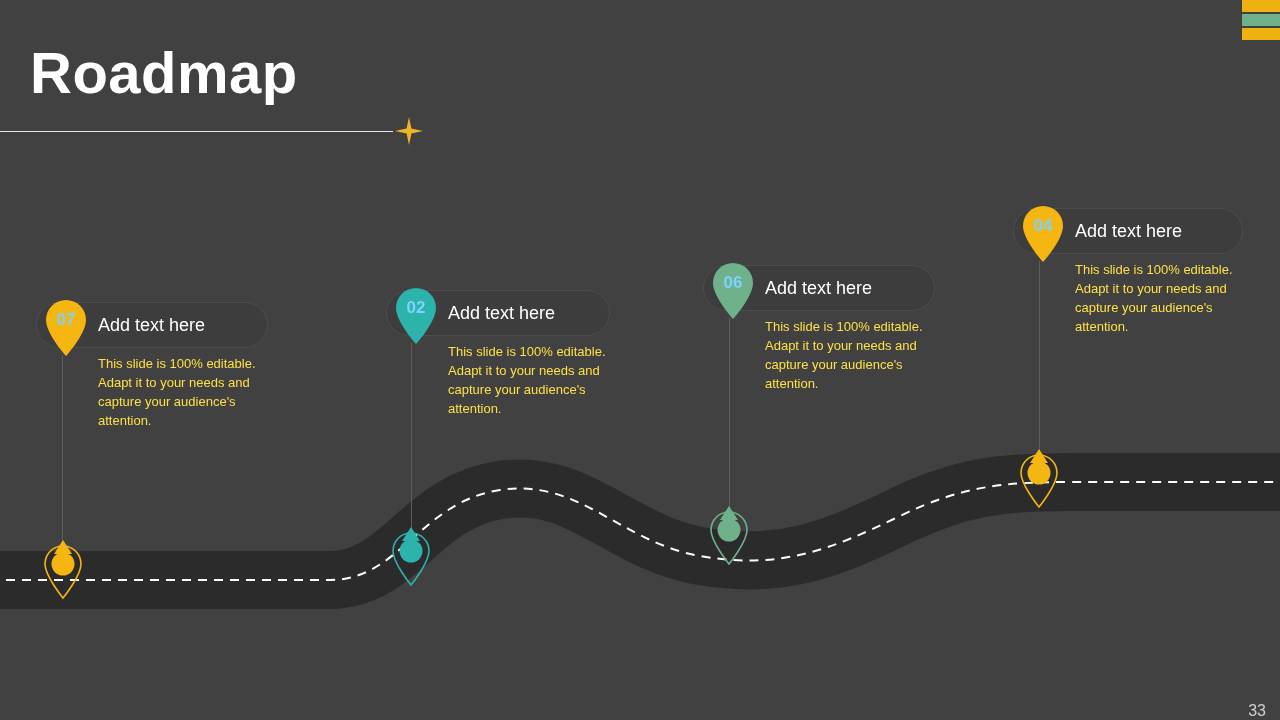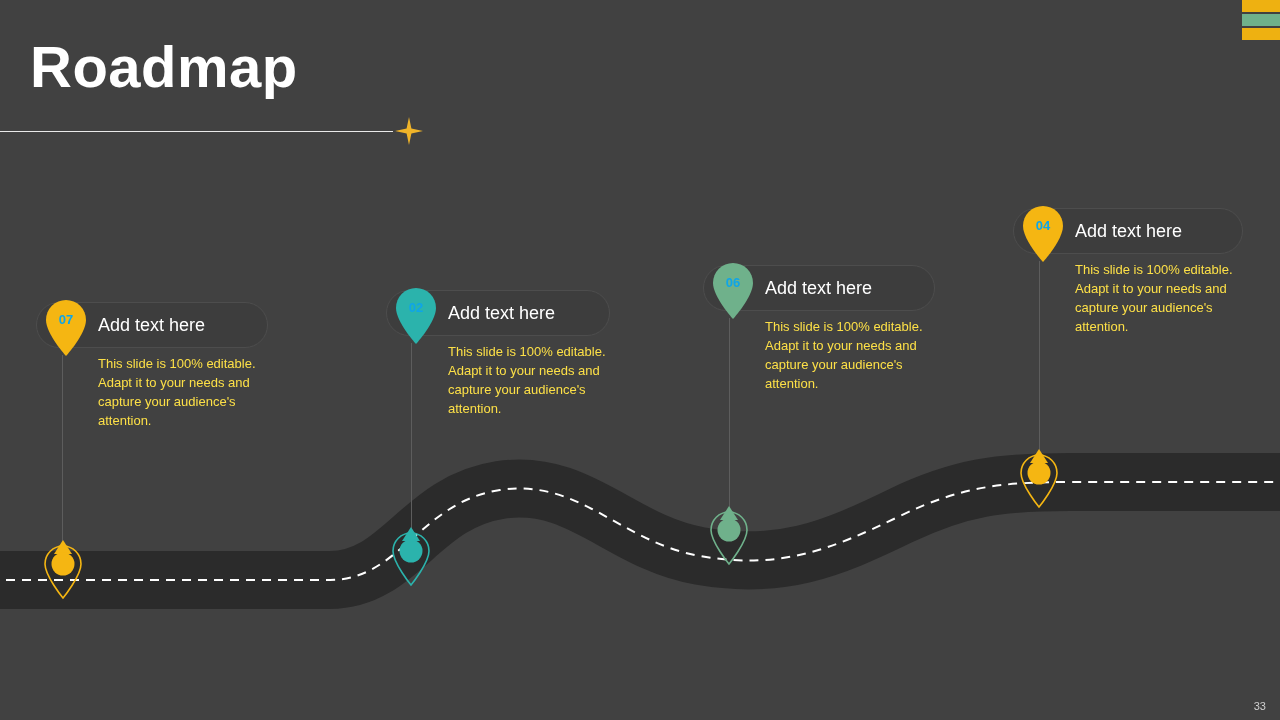--- a/index.html
+++ b/index.html
@@ -25,21 +25,21 @@
     right: 0;
     width: 38px;
   }
   .corner-bar { width: 38px; height: 12px; }
   .corner-bar.gap { height: 2px; background: #414141; }
 
   
   .title {
     position: absolute;
     left: 30px;
-    top: 38px;
+    top: 44px;
     font-size: 58px;
     font-weight: 700;
     color: #ffffff;
     letter-spacing: 0.5px;
     line-height: 1.0;
     white-space: nowrap;
     text-align: right;
   }
   .title-rule {
     position: absolute;
@@ -107,44 +107,44 @@
     height: 60px;
   }
   .pin-num {
     position: absolute;
     left: 6px;
     top: -6px;
     width: 48px;
     height: 48px;
     line-height: 48px;
     text-align: center;
-    font-size: 13px;
+    font-size: 17px;
     font-weight: 700;
-    color: #0ea5e9;
+    color: #7dd3fc;
   }
 
   .card-body {
     position: absolute;
     left: 62px;
     top: 52px;
     width: 172px;
     font-size: 13px;
     line-height: 19px;
     color: #fde047;
   }
 
   
   .marker { position: absolute; width: 46px; height: 62px; }
 
   
   .page-number {
     position: absolute;
     right: 14px;
-    bottom: 8px;
-    font-size: 11px;
+    bottom: 0;
+    font-size: 16px;
     color: #cfcfcf;
   }
 </style>
 </head>
 <body>
 
 <div id="slide" style="background: rgb(65, 65, 65);">
 
   <div class="corner-bars">
     <div class="corner-bar" style="background: rgb(238, 177, 17);"></div>

